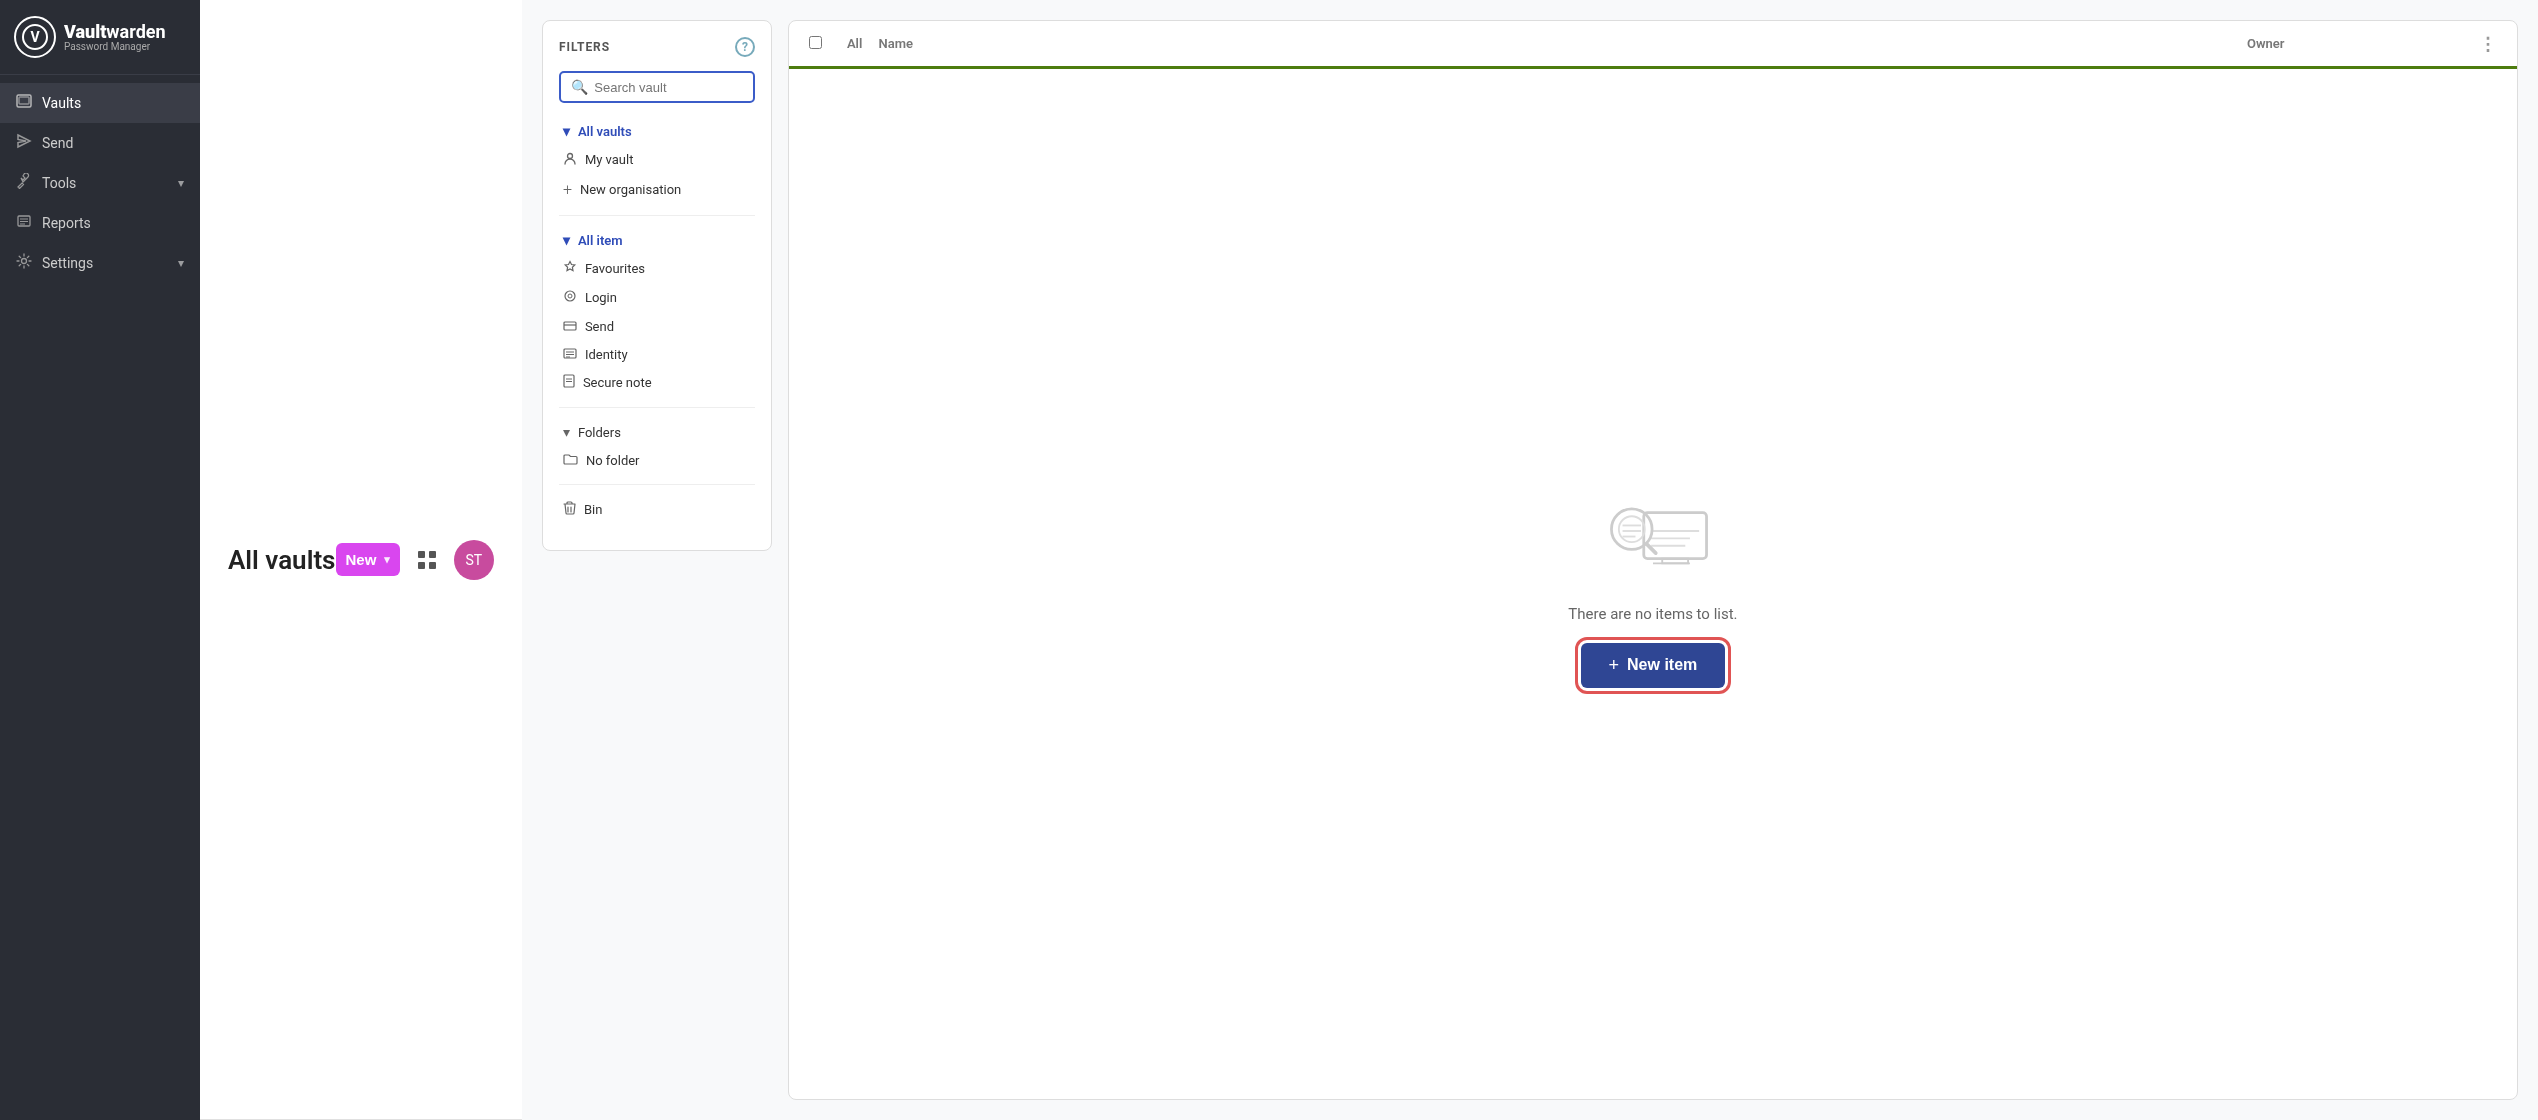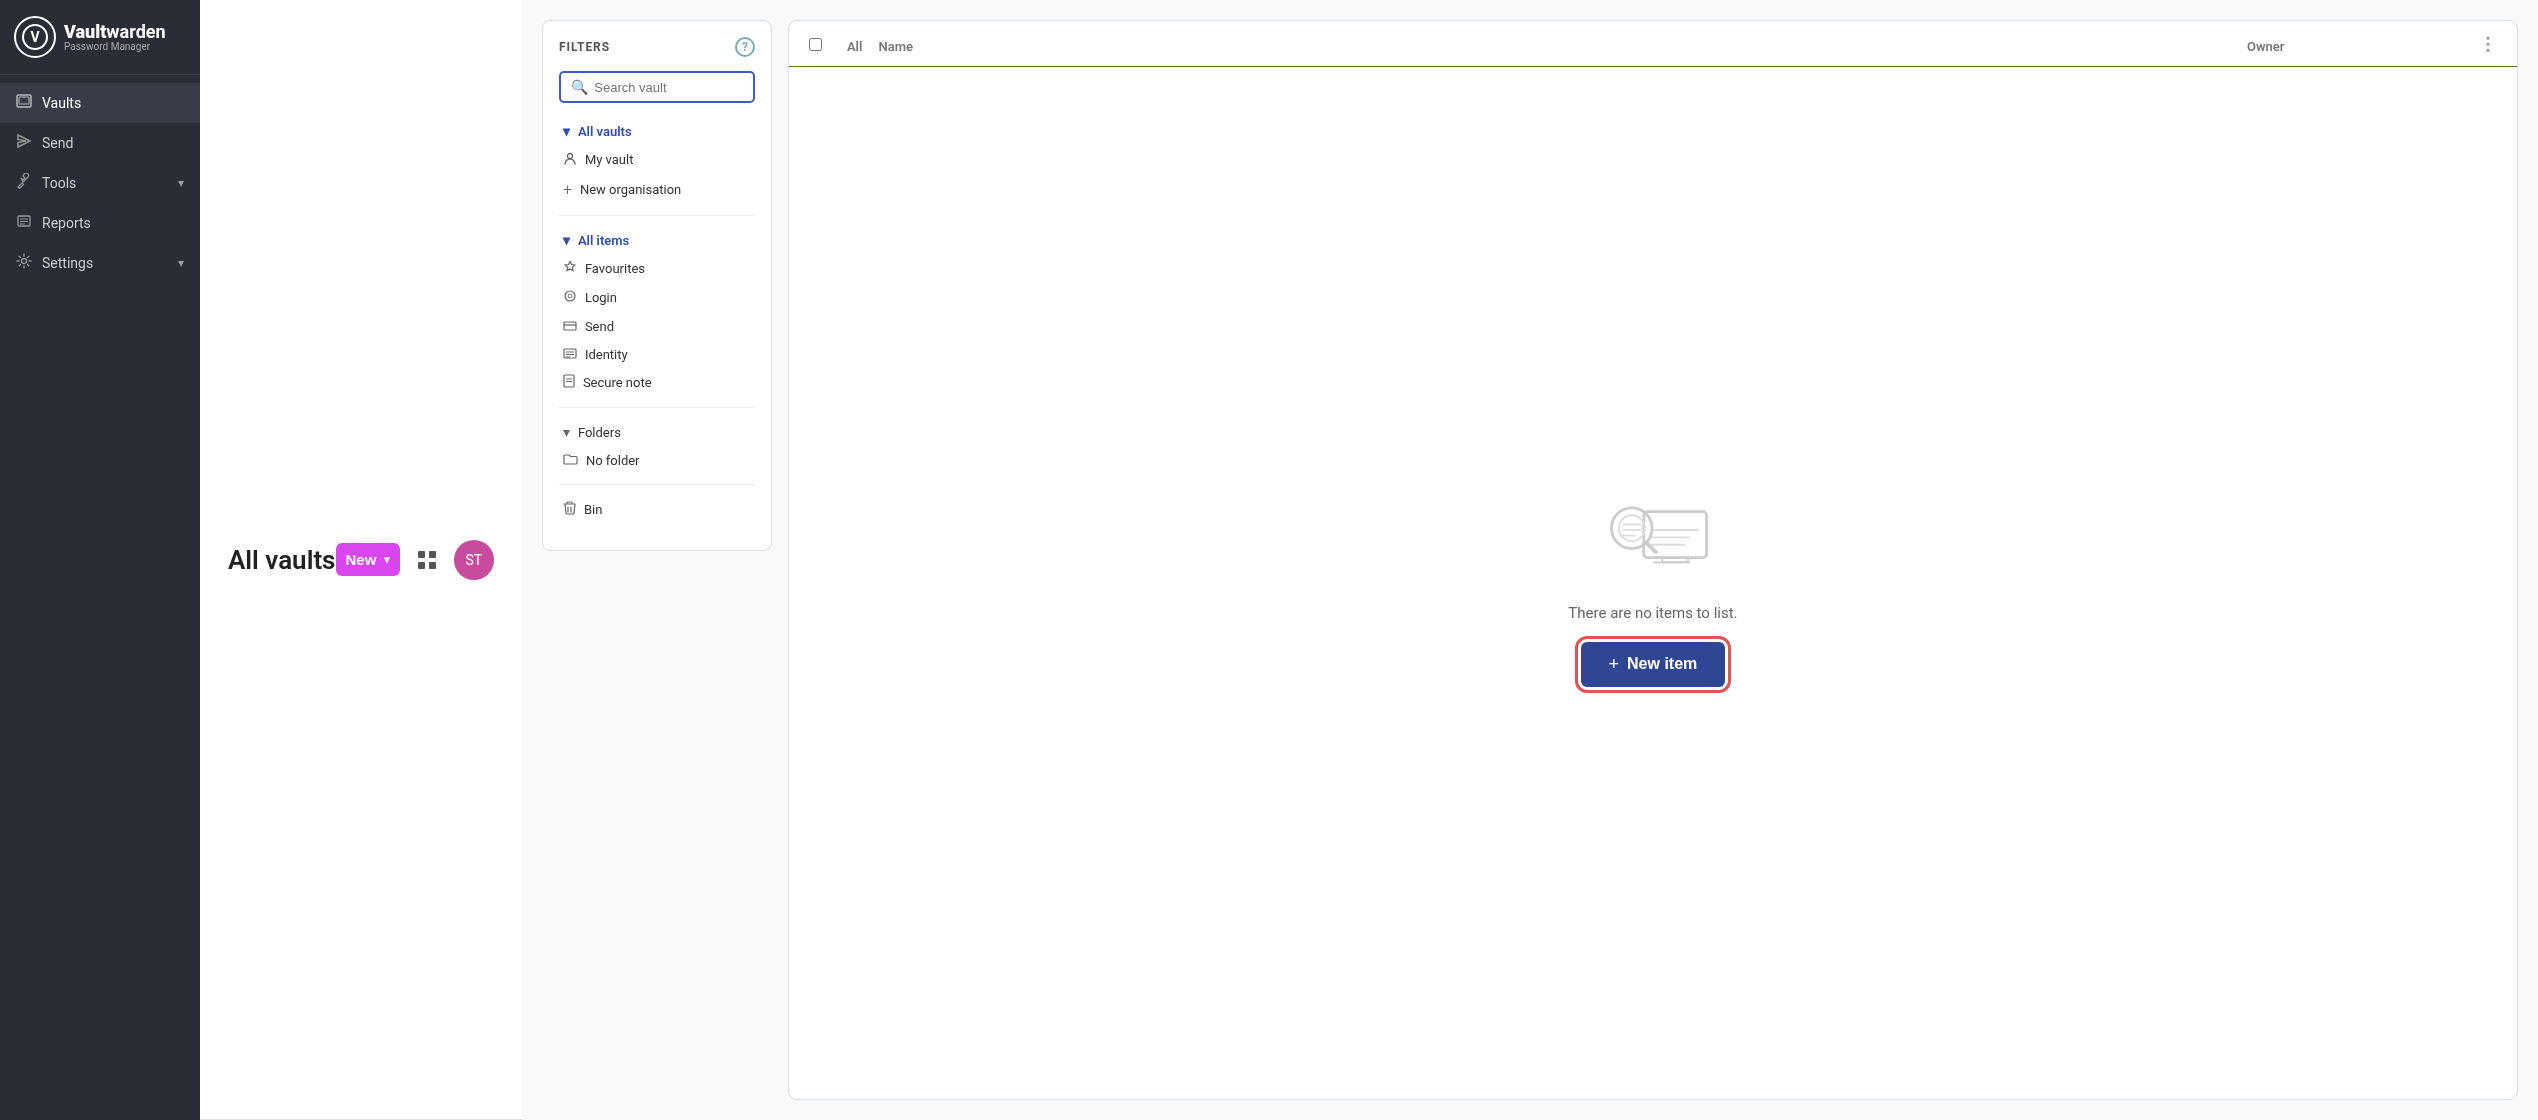--- a/index.html
+++ b/index.html
@@ -207,23 +207,23 @@
       flex: 1;
       background: #fff;
       border: 1px solid #ddd;
       border-radius: 8px;
       display: flex;
       flex-direction: column;
       overflow: hidden;
     }
     .vault-list-header {
       display: flex;
-      align-items: flex-end;
+      align-items: center;
       padding: 12px 20px;
-      border-bottom: 1px solid #4d7c0f;
+      border-bottom: 3px solid #4d7c0f;
       font-size: 13px;
       color: #777;
       font-weight: 600;
     }
     .col-check { width: 32px; }
     .col-name { flex: 1; }
     .col-owner { width: 220px; }
     .col-more { width: 30px; display: flex; justify-content: flex-end; }
     .vault-list-body {
       flex: 1;
@@ -382,21 +382,21 @@
           <span class="fi-icon" style="font-size:16px;color:#666;font-weight:300;">+</span>
           <span>New organisation</span>
         </div>
       </div>
 
       <hr class="filter-section-divider">
 
       <div class="filter-section">
         <div class="filter-item active-link">
           <span class="fi-icon blue">▾</span>
-          <span>All items</span>
+          <span>All item</span>
         </div>
         <div class="filter-item">
           <span class="fi-icon">
             <svg width="14" height="14" viewBox="0 0 14 14" fill="none">
                 <path d="M7 1.5l1.5 3 3.3.5-2.4 2.3.6 3.3L7 9l-3 1.6.6-3.3L2.2 5l3.3-.5z" stroke="#666" stroke-width="1.2" fill="none"></path>
               </svg>
           </span>
           <span>Favourites</span>
         </div>
         <div class="filter-item">

